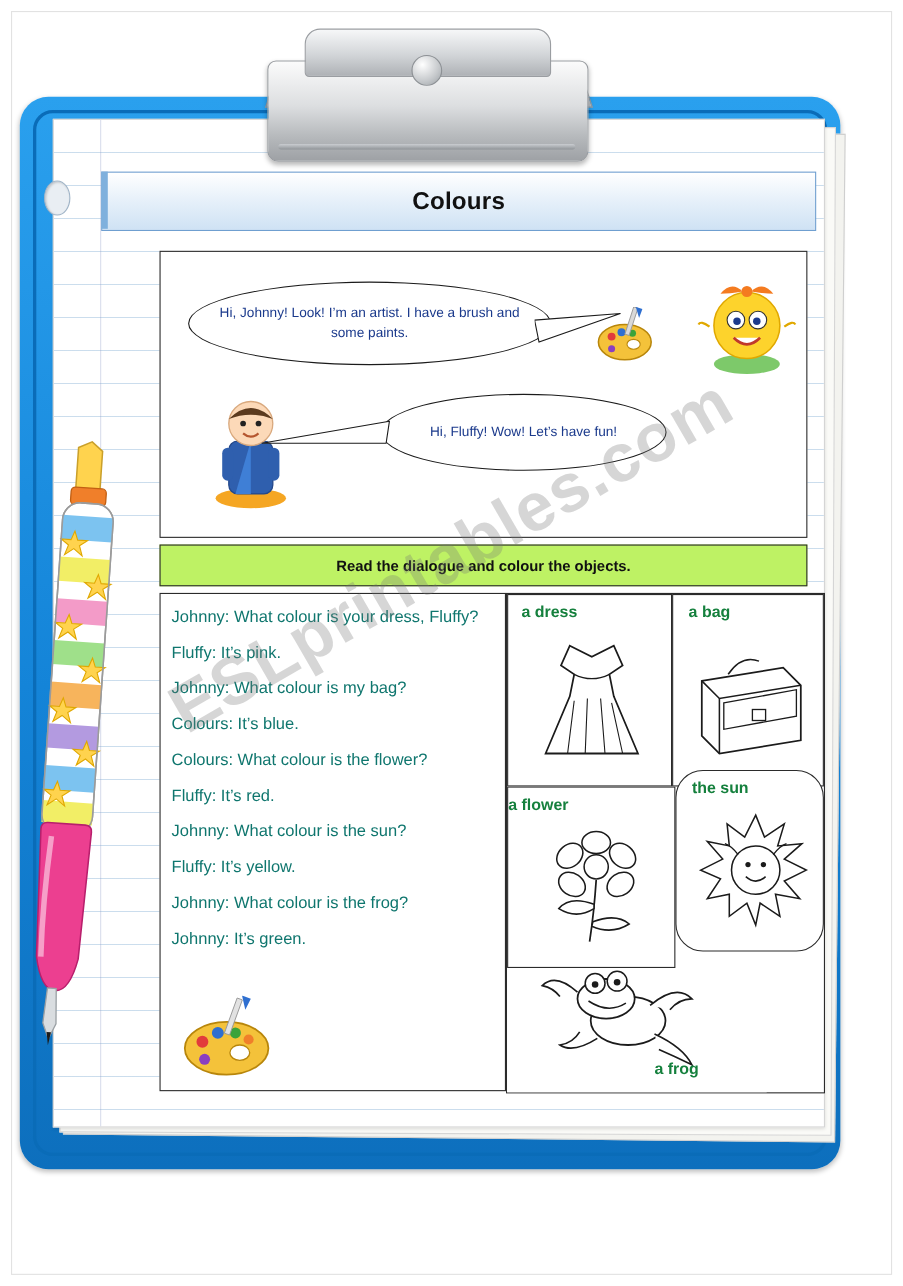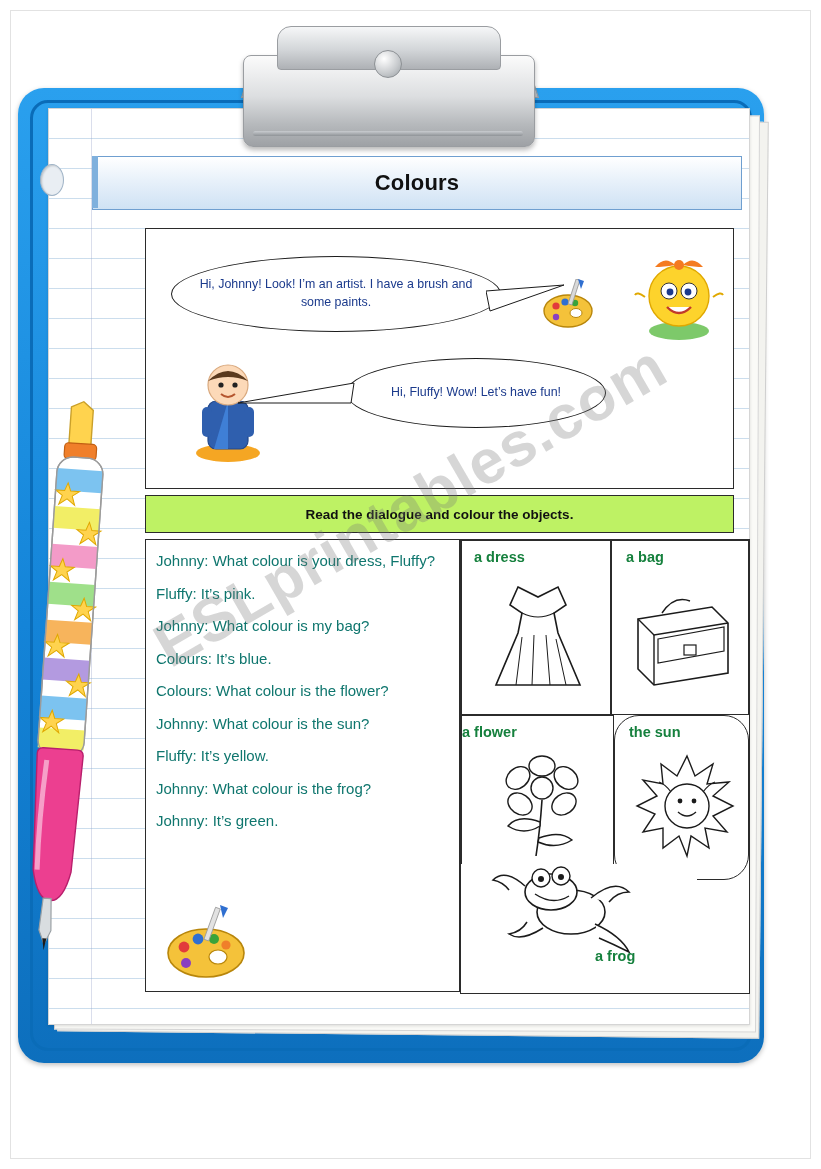--- a/index.html
+++ b/index.html
@@ -217,22 +217,22 @@
   }
   .cell {
     position: absolute;
     box-sizing: border-box;
     border: 1px solid #2b2b2b;
     background: #fff;
   }
   .cell-dress  { left: 0px;   top: 0px;   width: 150px; height: 175px; }
   .cell-bag    { left: 150px; top: 0px;   width: 138px; height: 175px; }
   .cell-flower { left: 0px;   top: 175px; width: 153px; height: 165px; }
-  .cell-sun    { left: 153px; top: 175px; width: 135px; height: 165px; border-radius: 25px; }
-  .cell-frog   { left: 0px;   top: 324px; width: 236px; height: 113px; border: none; }
+  .cell-sun    { left: 153px; top: 160px; width: 135px; height: 165px; border-radius: 25px; }
+  .cell-frog   { left: 0px;   top: 340px; width: 236px; height: 113px; border: none; }
 
   .pic-label {
     position: absolute;
     font-size: 14.5px;
     font-weight: bold;
     color: #15803d;
     white-space: nowrap;
   }
 
   
@@ -369,20 +369,21 @@
   <div class="instruction-box">
     <span class="txt">Read the dialogue and colour the objects.</span>
   </div>
 
   <div class="text-box">
     <p class="line">Johnny: What colour is your dress, Fluffy?</p>
     <p class="line">Fluffy: It’s pink.</p>
     <p class="line">Johnny: What colour is my bag?</p>
     <p class="line">Colours: It’s blue.</p>
     <p class="line">Colours: What colour is the flower?</p>
+    <p class="line">Fluffy: It’s red.</p>
     <p class="line">Johnny: What colour is the sun?</p>
     <p class="line">Fluffy: It’s yellow.</p>
     <p class="line">Johnny: What colour is the frog?</p>
     <p class="line">Johnny: It’s green.</p>
 
     <svg style="position:absolute;left:18px;top:365px;" width="86" height="76">
       <ellipse cx="42" cy="48" rx="38" ry="24" fill="#f4c23a" stroke="#b8860b" stroke-width="1.6"></ellipse>
       <ellipse cx="54" cy="52" rx="9" ry="7" fill="#ffffff" stroke="#b8860b" stroke-width="1.2"></ellipse>
       <circle cx="20" cy="42" r="5.4" fill="#e23b3b"></circle>
       <circle cx="34" cy="34" r="5.4" fill="#2f6fd0"></circle>

